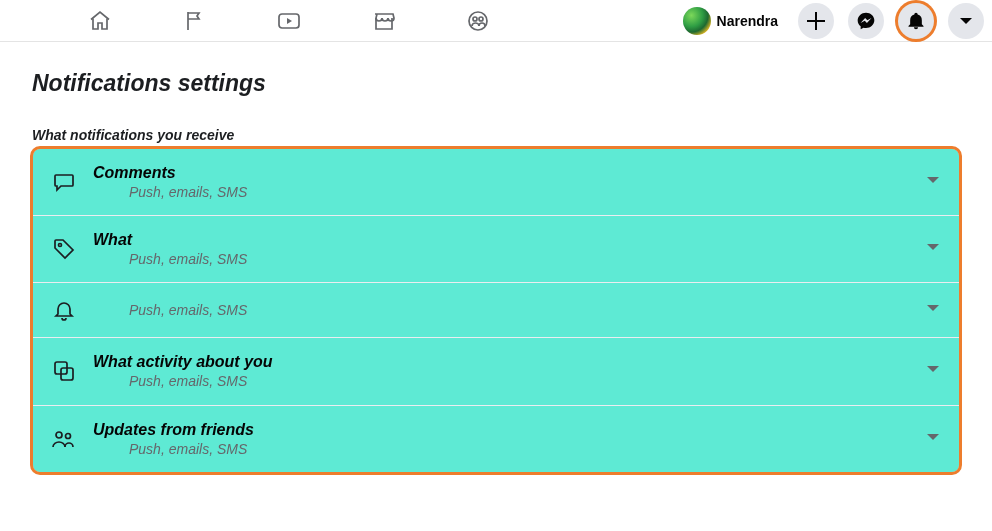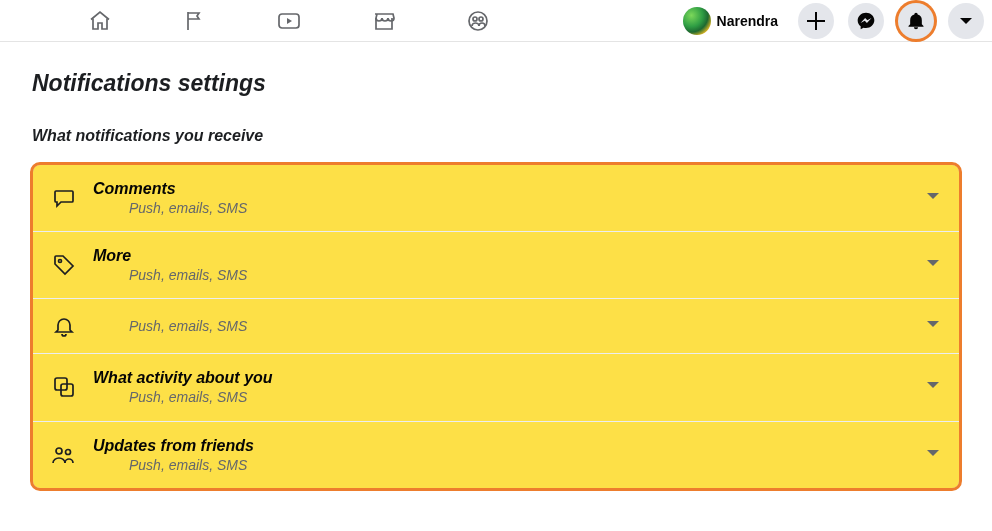--- a/index.html
+++ b/index.html
@@ -78,29 +78,29 @@
       padding: 28px 32px;
       font-style: italic;
     }
     .page-title {
       font-size: 23px;
       font-weight: 700;
       color: #1c1e21;
       margin-bottom: 30px;
     }
     .section-label {
-      font-size: 16px;
+      font-size: 14px;
       font-weight: 600;
       color: #1c1e21;
-      margin-bottom: 19px;
+      margin-bottom: 5px;
     }
     .card {
       border: 1px solid #e4e4e4;
       border-radius: 8px;
-      background: #fde047;
+      background: #5eead4;
       box-shadow: 0 1px 2px rgba(0,0,0,0.04);
       outline: 3px solid #ed7d2d;
       outline-offset: -1px;
     }
     .row {
       display: flex;
       align-items: center;
       padding: 14px 18px;
       border-bottom: 1px solid #ebedf0;
       cursor: pointer;
@@ -228,21 +228,21 @@
     </div>
 
     <div class="row">
       <div class="row-icon">
         <svg width="24" height="24" viewBox="0 0 24 24" fill="none" stroke="currentColor" stroke-width="1.7">
           <path d="M3 11V4a1 1 0 011-1h7l10 10-8 8L3 11z"></path>
             <circle cx="8" cy="8" r="1.5"></circle>
         </svg>
       </div>
       <div class="row-text">
-        <div class="row-title">More</div>
+        <div class="row-title">What</div>
         <div class="row-sub">Push, emails, SMS</div>
       </div>
       <div class="row-caret">
         <svg width="16" height="16" viewBox="0 0 16 16" fill="currentColor">
             <path d="M2 5l6 6 6-6z"></path>
           </svg>
       </div>
     </div>
 
     <div class="row">

